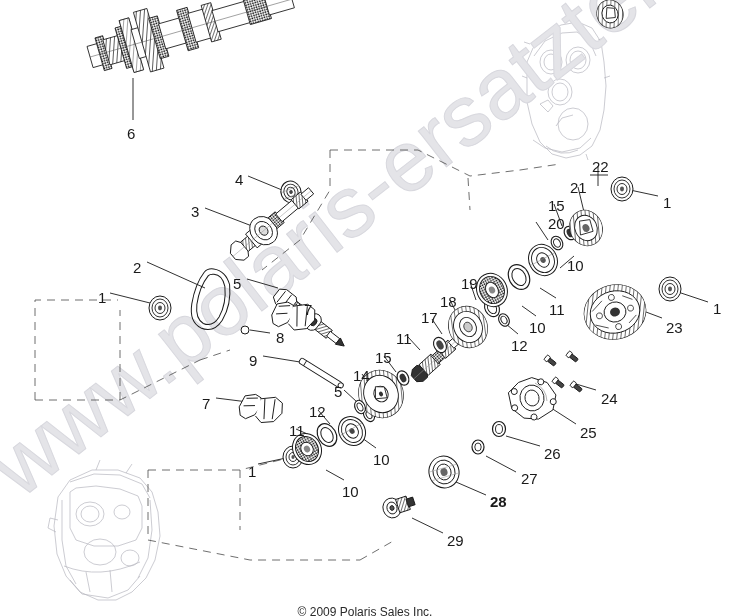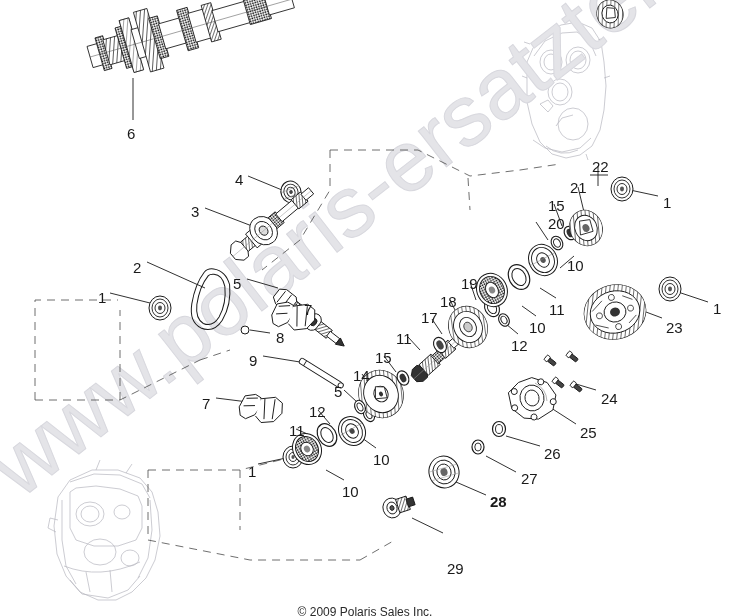--- a/index.html
+++ b/index.html
@@ -478,18 +478,18 @@
     <span class="callout-num" style="left:570px;top:180px;">21</span>
     <span class="callout-num" style="left:592px;top:159px;">22</span>
     <span class="callout-num" style="left:663px;top:195px;">1</span>
     <span class="callout-num" style="left:713px;top:301px;">1</span>
     <span class="callout-num" style="left:666px;top:320px;">23</span>
     <span class="callout-num" style="left:601px;top:391px;">24</span>
     <span class="callout-num" style="left:580px;top:425px;text-align:right;">25</span>
     <span class="callout-num" style="left:544px;top:446px;">26</span>
     <span class="callout-num" style="left:521px;top:471px;">27</span>
     <span class="callout-num" style="left:490px;top:494px;font-weight:bold;">28</span>
-    <span class="callout-num" style="left:447px;top:533px;margin-top:28px;">29</span>
+    <span class="callout-num" style="left:447px;top:533px;">29</span>
   </div>
 
   <div class="copy">© 2009 Polaris Sales Inc.</div>
 
 </div>
 
 </body></html>

